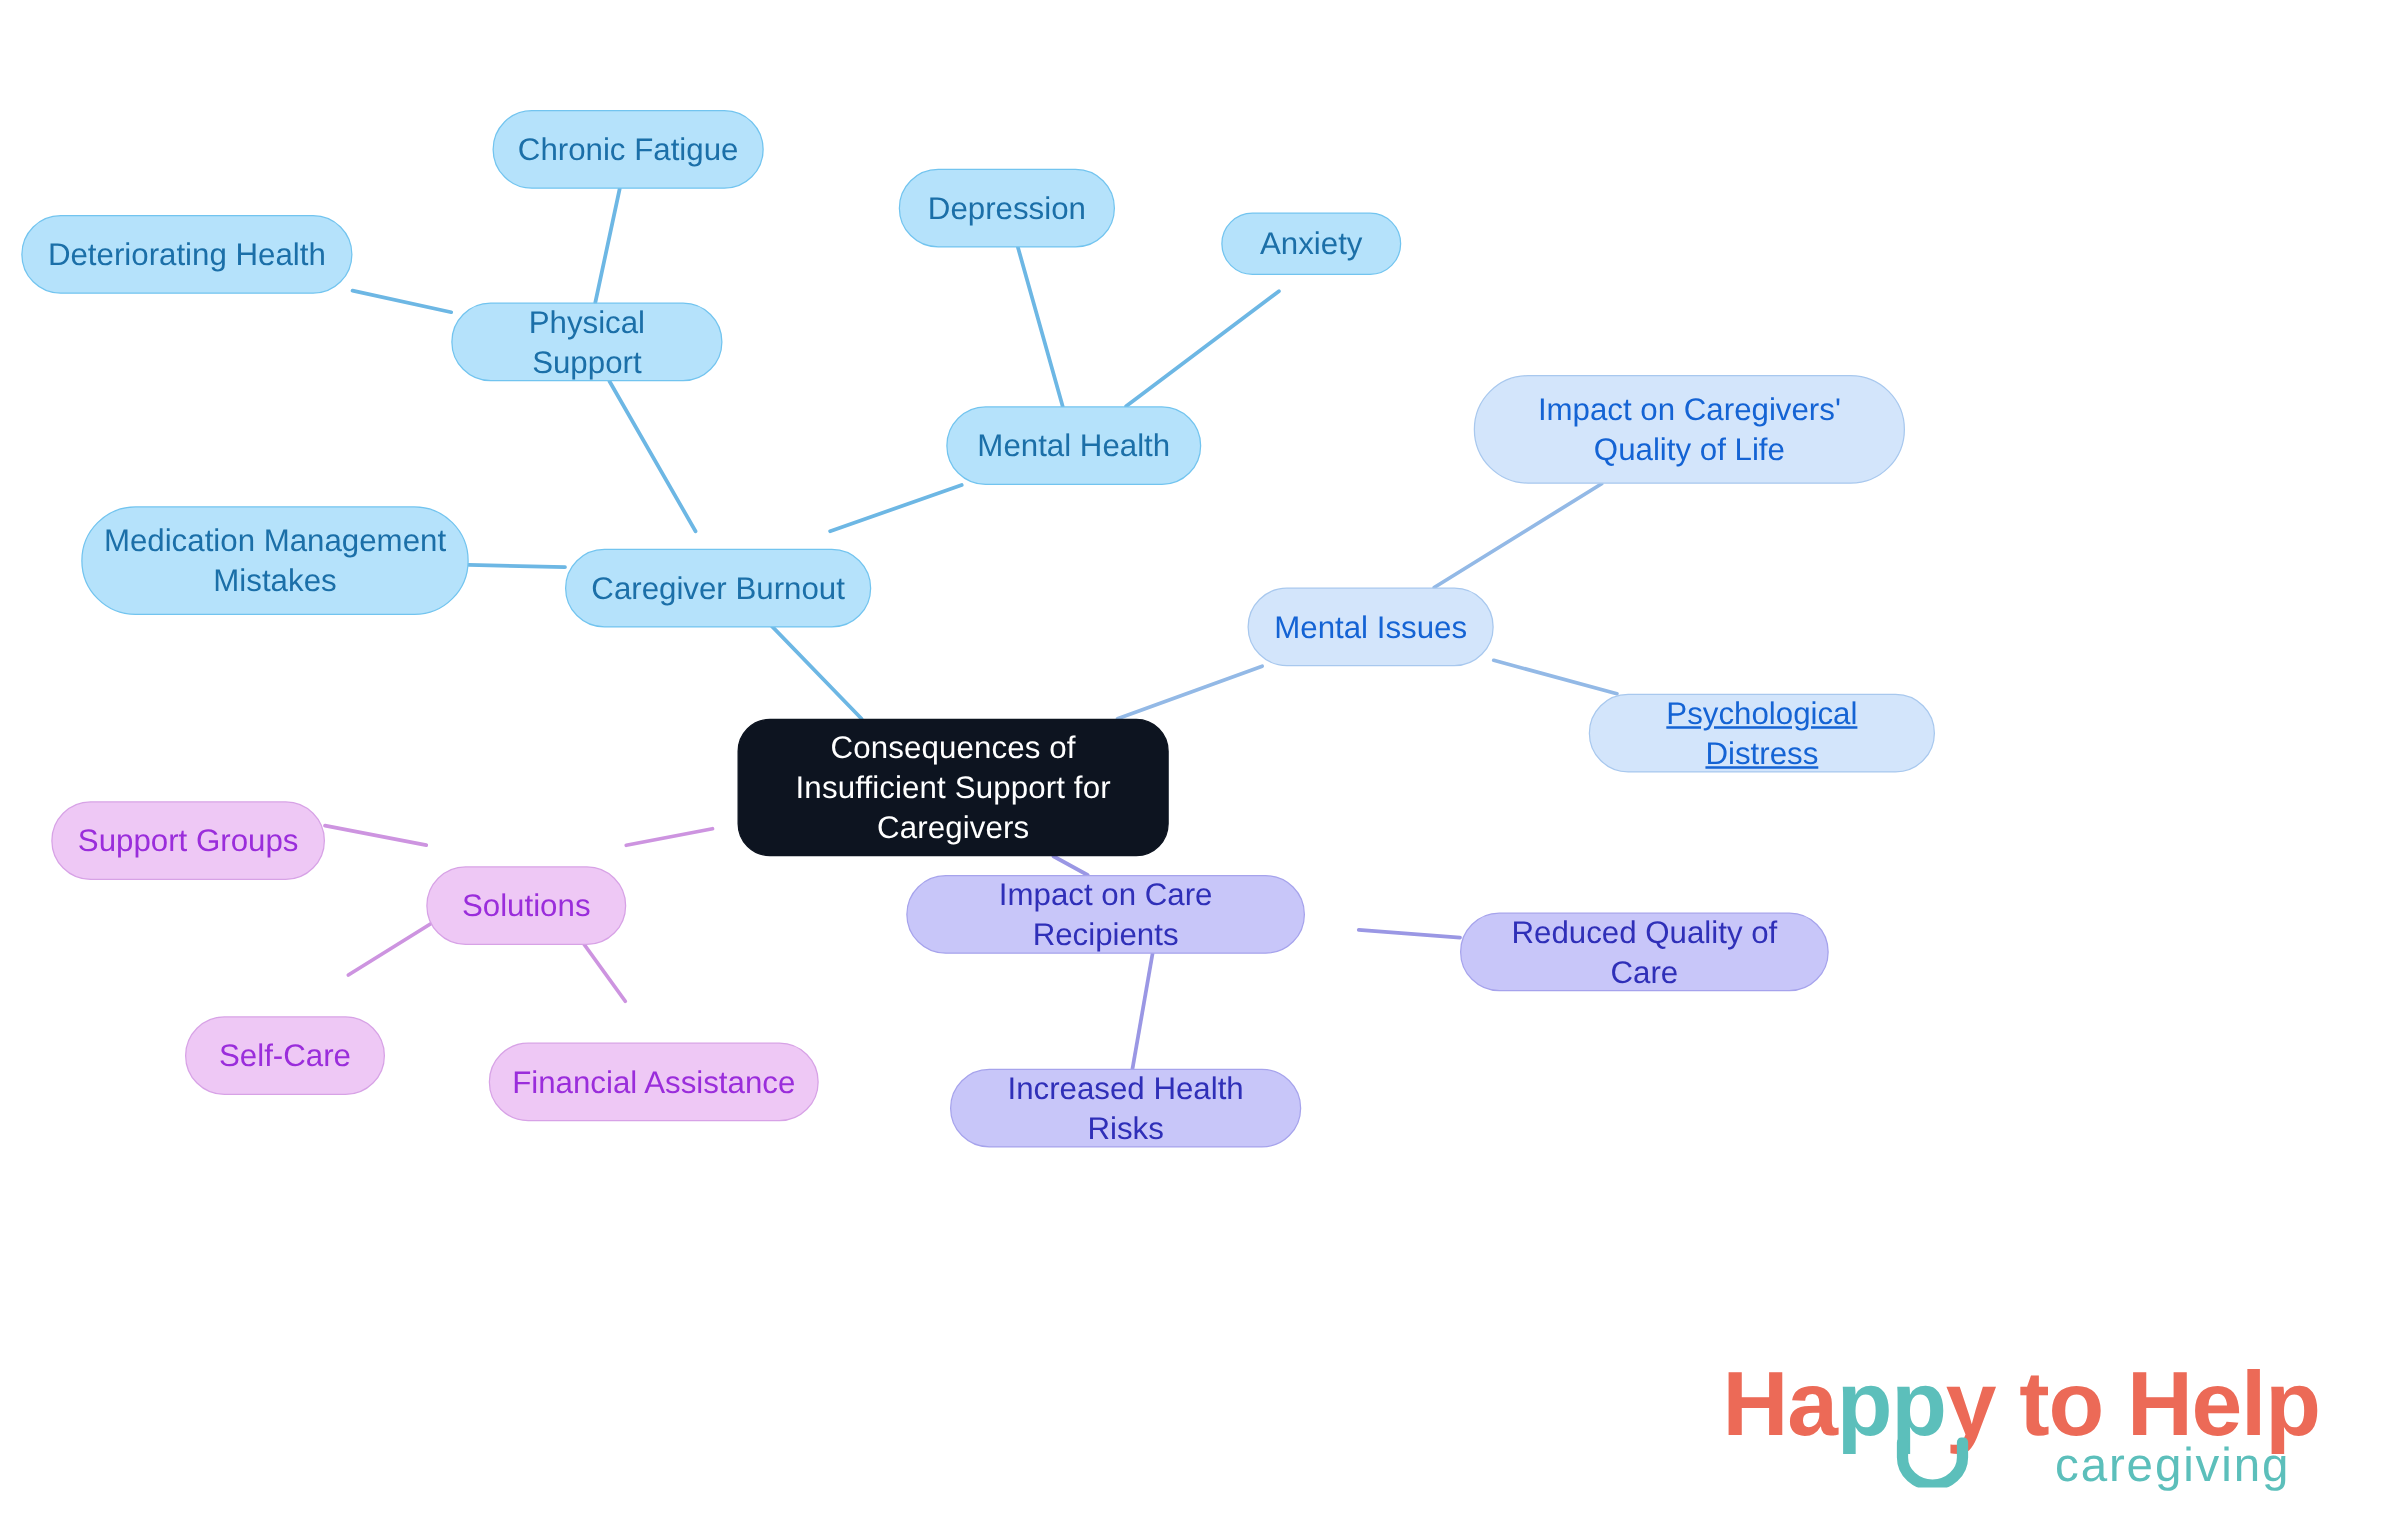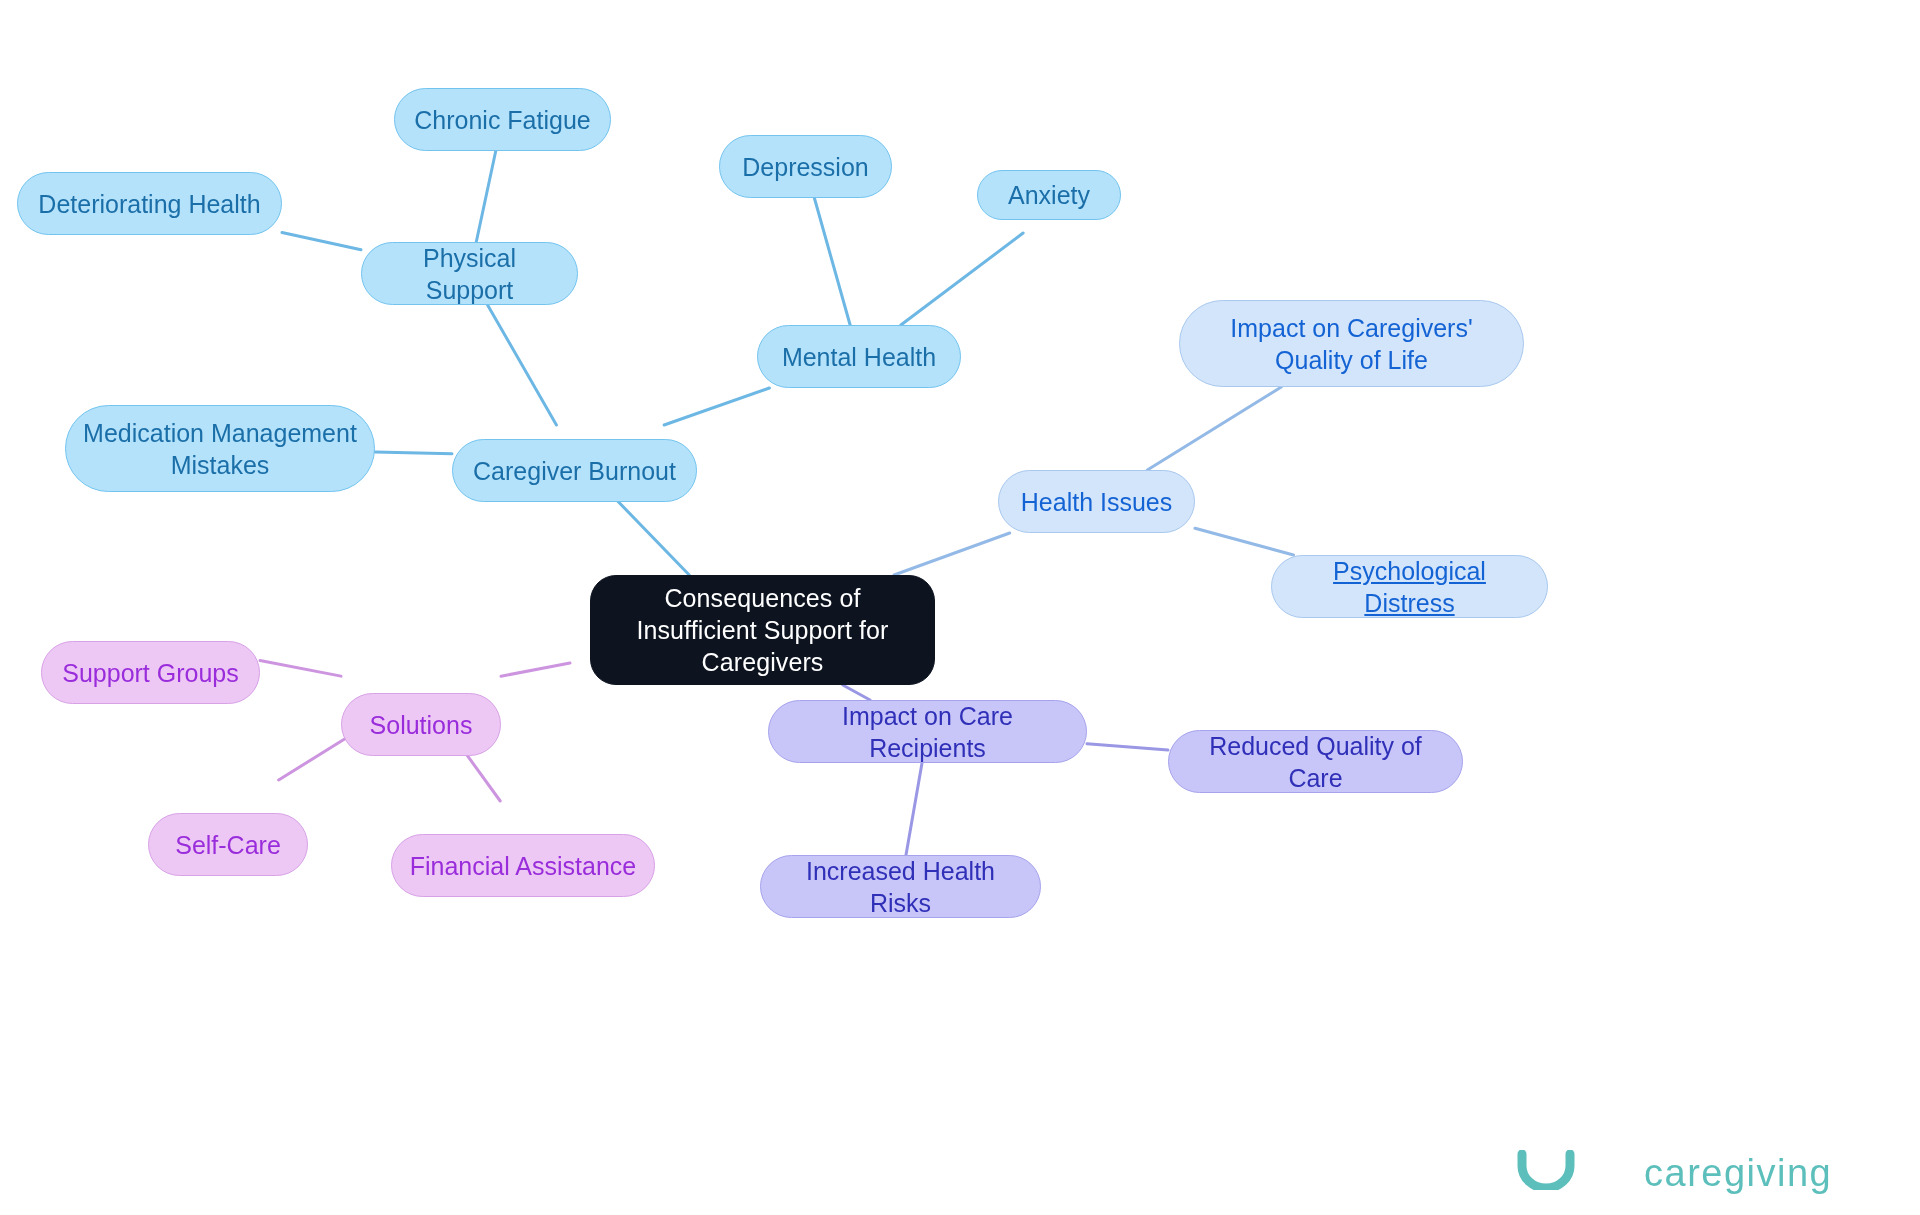--- a/index.html
+++ b/index.html
@@ -144,31 +144,32 @@
   <div id="nodes">
       <div class="node root" style="left: 590px; top: 575px; width: 345px; height: 110px;">Consequences of Insufficient Support for Caregivers</div>
       <div class="node sky" style="left: 452px; top: 439px; width: 245px; height: 63px;">Caregiver Burnout</div>
       <div class="node sky" style="left: 361px; top: 242px; width: 217px; height: 63px;">Physical Support</div>
       <div class="node sky" style="left: 394px; top: 88px; width: 217px; height: 63px;">Chronic Fatigue</div>
       <div class="node sky" style="left: 17px; top: 172px; width: 265px; height: 63px;">Deteriorating Health</div>
       <div class="node sky" style="left: 65px; top: 405px; width: 310px; height: 87px;">Medication Management Mistakes</div>
       <div class="node sky" style="left: 757px; top: 325px; width: 204px; height: 63px;">Mental Health</div>
       <div class="node sky" style="left: 719px; top: 135px; width: 173px; height: 63px;">Depression</div>
       <div class="node sky" style="left: 977px; top: 170px; width: 144px; height: 50px;">Anxiety</div>
-      <div class="node pale" style="left: 998px; top: 470px; width: 197px; height: 63px;">Health Issues</div>
+      <div class="node pale" style="left: 998px; top: 470px; width: 197px; height: 63px;">Mental Issues</div>
       <div class="node pale" style="left: 1179px; top: 300px; width: 345px; height: 87px;">Impact on Caregivers' Quality of Life</div>
       <div class="node pale" style="left: 1271px; top: 555px; width: 277px; height: 63px; text-decoration: underline;">Psychological Distress</div>
-      <div class="node peri" style="left: 768px; top: 700px; width: 319px; height: 63px;">Impact on Care Recipients</div>
+      <div class="node peri" style="left: 725px; top: 700px; width: 319px; height: 63px;">Impact on Care Recipients</div>
       <div class="node peri" style="left: 1168px; top: 730px; width: 295px; height: 63px;">Reduced Quality of Care</div>
       <div class="node peri" style="left: 760px; top: 855px; width: 281px; height: 63px;">Increased Health Risks</div>
       <div class="node lilac" style="left: 341px; top: 660px; width: 160px; height: 63px;">Solutions</div>
       <div class="node lilac" style="left: 41px; top: 608px; width: 219px; height: 63px;">Support Groups</div>
       <div class="node lilac" style="left: 148px; top: 780px; width: 160px; height: 63px;">Self-Care</div>
       <div class="node lilac" style="left: 391px; top: 801px; width: 264px; height: 63px;">Financial Assistance</div>
     </div>
 
   <div id="logo">
+    <div class="logo-main"><span class="logo-coral">Ha</span><span class="logo-teal">pp</span><span class="logo-coral">y to Help</span></div>
     <svg id="smile" viewBox="0 0 60 40">
       <path d="M6 4 L6 16 A24 22 0 0 0 54 16 L54 4" fill="none" stroke="#5cbfbb" stroke-width="9" stroke-linecap="round"></path>
     </svg>
     <div class="logo-sub">caregiving</div>
   </div>
 </div>
 
 </body></html>

